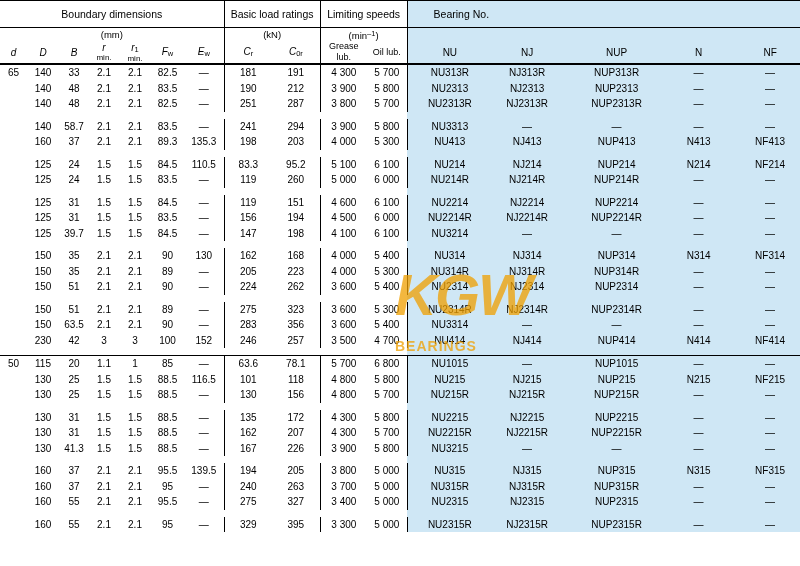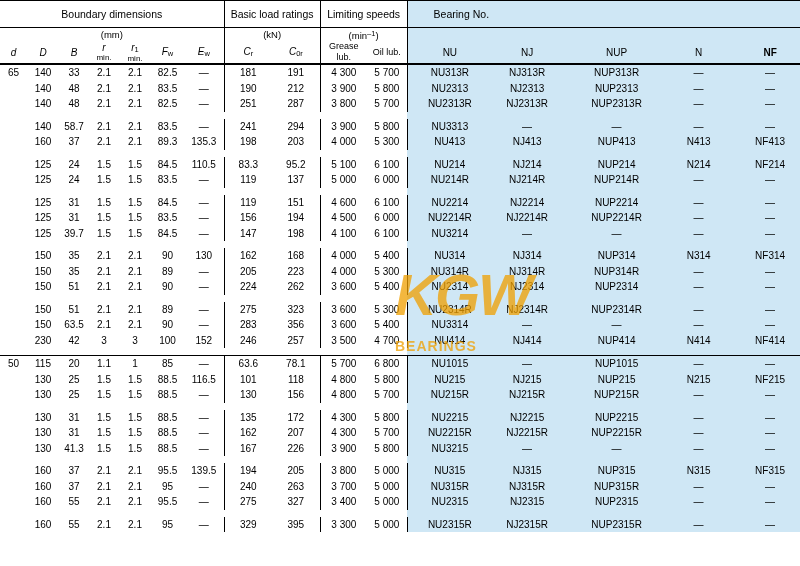--- a/index.html
+++ b/index.html
@@ -182,21 +182,21 @@
       <td>F<span class="sub">w</span></td>
       <td>E<span class="sub">w</span></td>
       <td class="vsep-l">C<span class="sub">r</span></td>
       <td>C<span class="sub">0r</span></td>
       <td class="vsep-l plain" style="font-size:9px;line-height:11px;">Grease<br>lub.</td>
       <td class="plain" style="font-size:9px;">Oil lub.</td>
       <td class="vsep-l bn plain" style="padding-left:10px;font-weight:normal;">NU</td>
       <td class="bn plain" style="padding-left:10px;font-weight:normal;">NJ</td>
       <td class="bn plain" style="padding-left:14px;font-weight:normal;">NUP</td>
       <td class="bn plain" style="padding-left:10px;font-weight:normal;">N</td>
-      <td class="bn plain" style="padding-left:10px;font-weight:bold;text-align:center;">NF</td>
+      <td class="bn plain" style="padding-left:10px;font-weight:normal;text-align:center;">NF</td>
     </tr>
 
     </tbody>
       <tbody id="tbody">
         <tr class="drow">
           <td class="dcol">65</td>
           <td>140</td>
           <td>33</td>
           <td>2.1</td>
           <td>2.1</td>
@@ -312,21 +312,21 @@
         </tr>
         <tr class="drow">
           <td class="dcol"></td>
           <td>125</td>
           <td>24</td>
           <td>1.5</td>
           <td>1.5</td>
           <td>83.5</td>
           <td>—</td>
           <td class="vsep-l">119</td>
-          <td>137</td>
+          <td>260</td>
           <td class="vsep-l">5 000</td>
           <td>6 000</td>
           <td class="vsep-l bn" style="padding-left:10px">NU214R</td>
           <td class="bn" style="padding-left:10px">NJ214R</td>
           <td class="bn" style="padding-left:14px">NUP214R</td>
           <td class="bn empty" style="padding-left:10px">—</td>
           <td class="bn empty" style="padding-left:10px">—</td>
         </tr>
         <tr class="spacer">
           <td colspan="11"></td>

